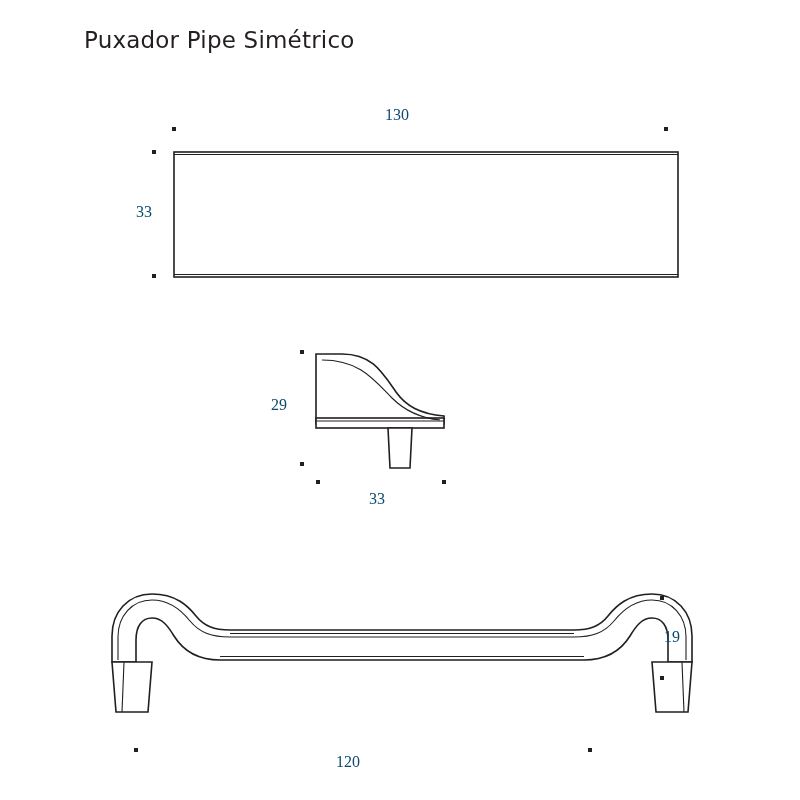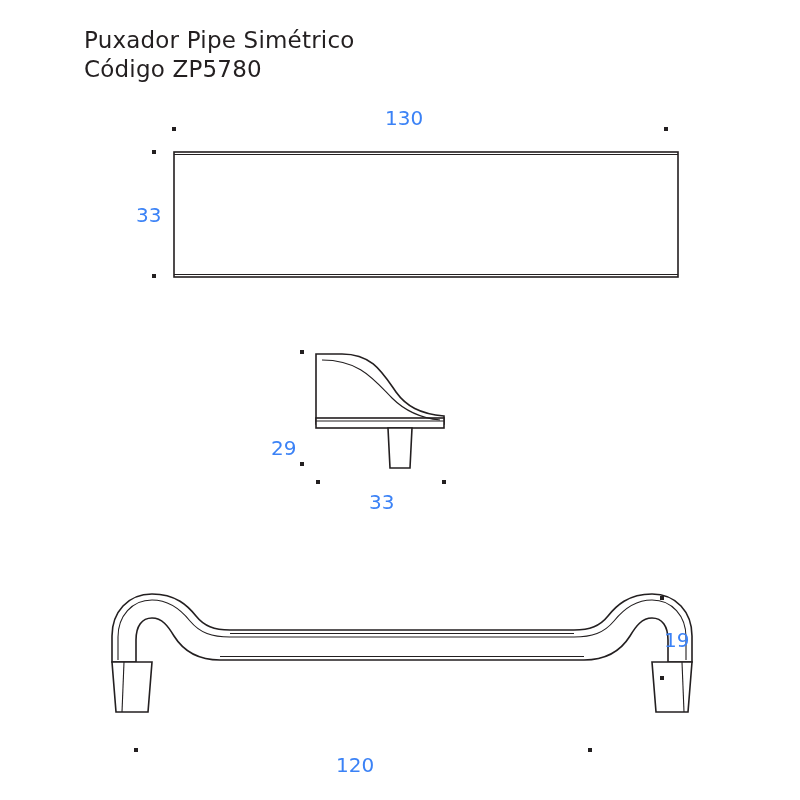--- a/index.html
+++ b/index.html
@@ -28,27 +28,28 @@
     line-height: 1.28;
   }
   .title-line {
     font-size: 23px;
     letter-spacing: 0.2px;
     color: #231f20;
     white-space: nowrap;
   }
   .dim-label {
     position: absolute;
-    font-size: 20px;
-    color: #3b82f6;
+    font-size: 16px;
+    color: #0c4a6e;
     white-space: nowrap;
+    font-family: Liberation Serif, serif;
   }
   #dim-130 { left: 385px; top: 106px; }
   #dim-33-top { left: 136px; top: 203px; }
-  #dim-29 { left: 271px; top: 396px; margin-top: 40px; }
+  #dim-29 { left: 271px; top: 396px; }
   #dim-33-side { left: 369px; top: 490px; }
   #dim-19 { left: 664px; top: 628px; text-align: center; }
   #dim-120 { left: 336px; top: 753px; }
 
   svg.draw {
     position: absolute;
     left: 0; top: 0;
     width: 800px;
     height: 800px;
   }
@@ -68,21 +69,20 @@
     fill: #231f20;
   }
 </style>
 </head>
 <body>
 
 <div id="sheet">
 
   <div class="title-block">
     <div class="title-line">Puxador Pipe Simétrico</div>
-    <div class="title-line">Código ZP5780</div>
   </div>
 
   <svg class="draw" viewBox="0 0 800 800">
 
     <g>
       <rect class="outline fillwhite" x="174" y="152" width="504" height="125"></rect>
 
       <line class="thin" x1="174" y1="154.5" x2="678" y2="154.5"></line>
       <line class="thin" x1="174" y1="274.5" x2="678" y2="274.5"></line>
     </g>

